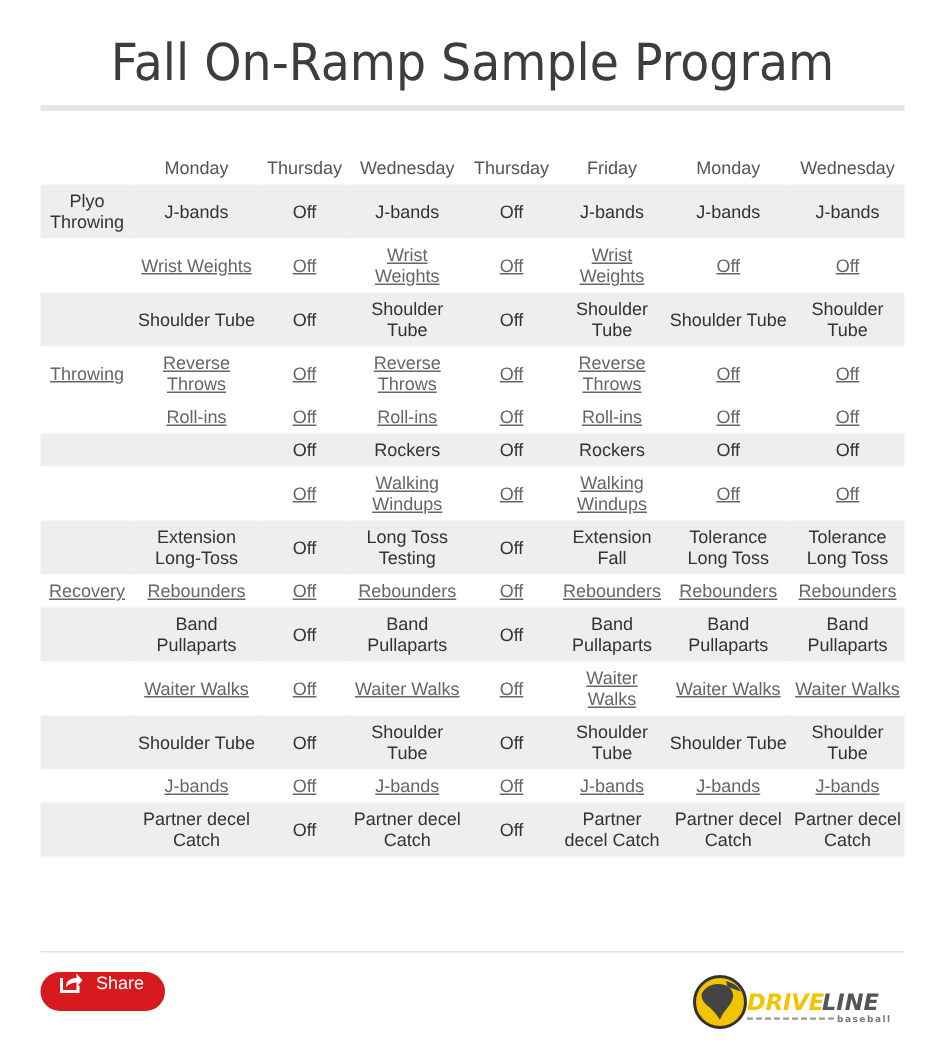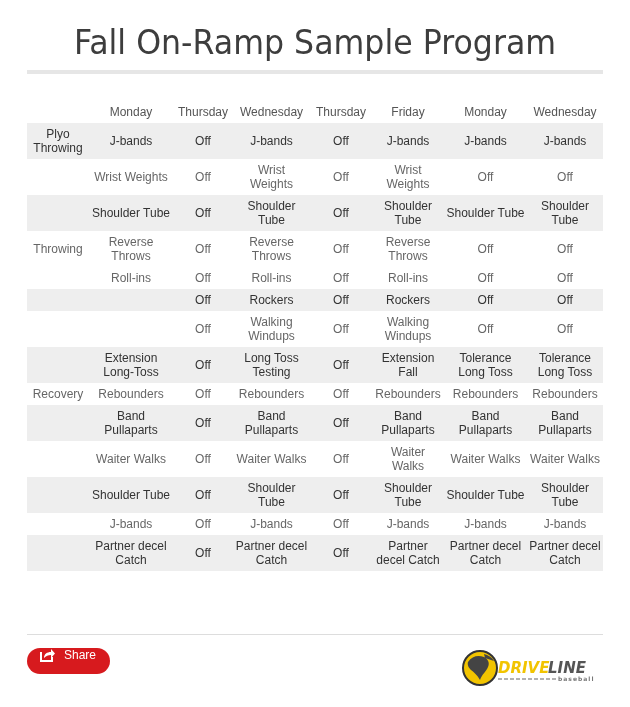--- a/index.html
+++ b/index.html
@@ -16,21 +16,21 @@
     border-collapse: collapse; table-layout: fixed;
     font-size: 12px; line-height: 14px;
   }
   table.program th {
     font-weight: normal; color: #555; height: 23px; vertical-align: middle; padding: 0 2px;
   }
   table.program td { text-align: center; vertical-align: middle; padding: 0 2px; }
   tr.r2 td { height: 36px; }
   tr.r1 td { height: 22px; }
   tr.gray td { background: #eeeeee; color: #333; }
-  tr.white td { background: #ffffff; color: #666; }
+  tr.white td { background: #ffffff; color: #666; text-decoration: underline; }
   .bottom-rule { position: absolute; left: 27px; top: 634px; width: 576px; height: 1px; background: #dddddd; }
   .share-btn {
     position: absolute; left: 27px; top: 648px; width: 83px; height: 26px;
     background: #d71a1e; border-radius: 13px; color: #fff; font-size: 12px;
     display: flex; padding-left: 13px; gap: 8px; cursor: pointer;
   }
   .share-btn svg { display: block; }
   .logo { position: absolute; left: 460px; top: 648px; width: 140px; height: 40px; }
 </style>
 </head>

